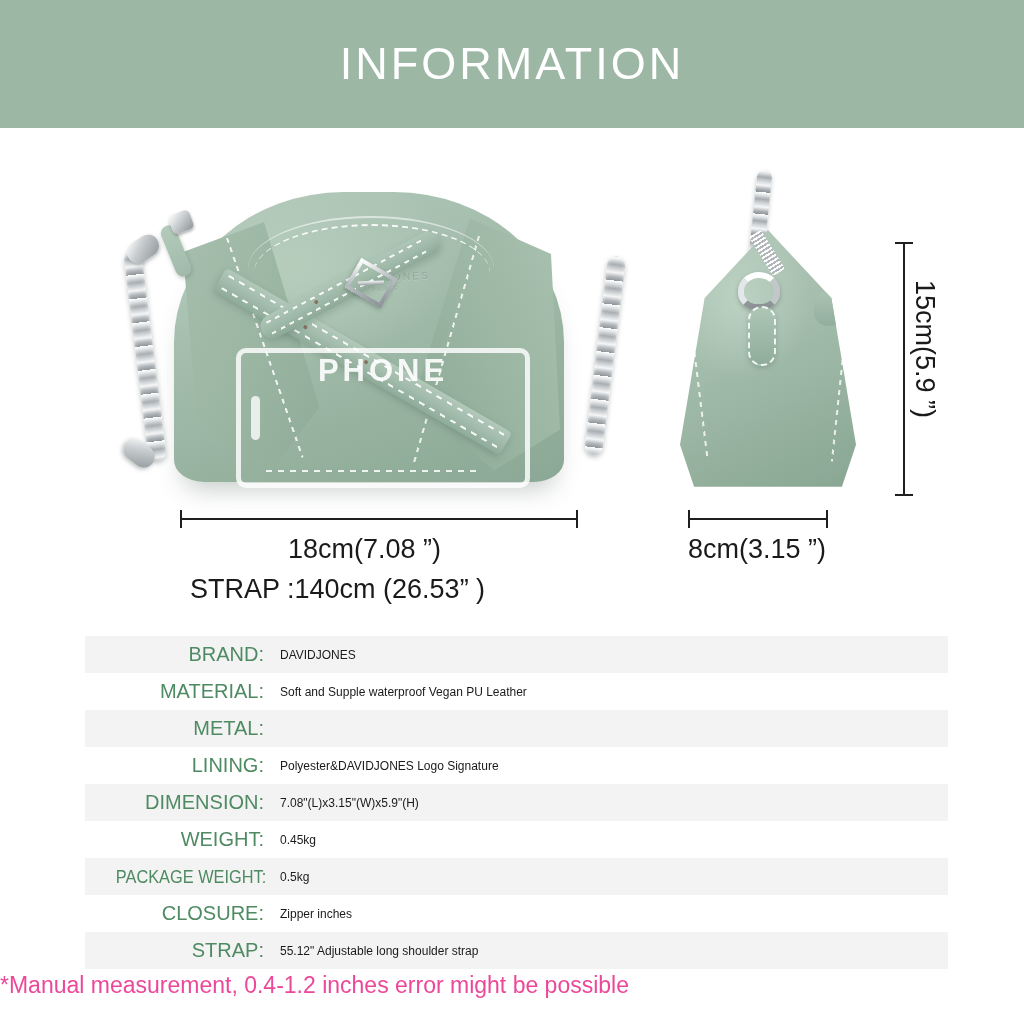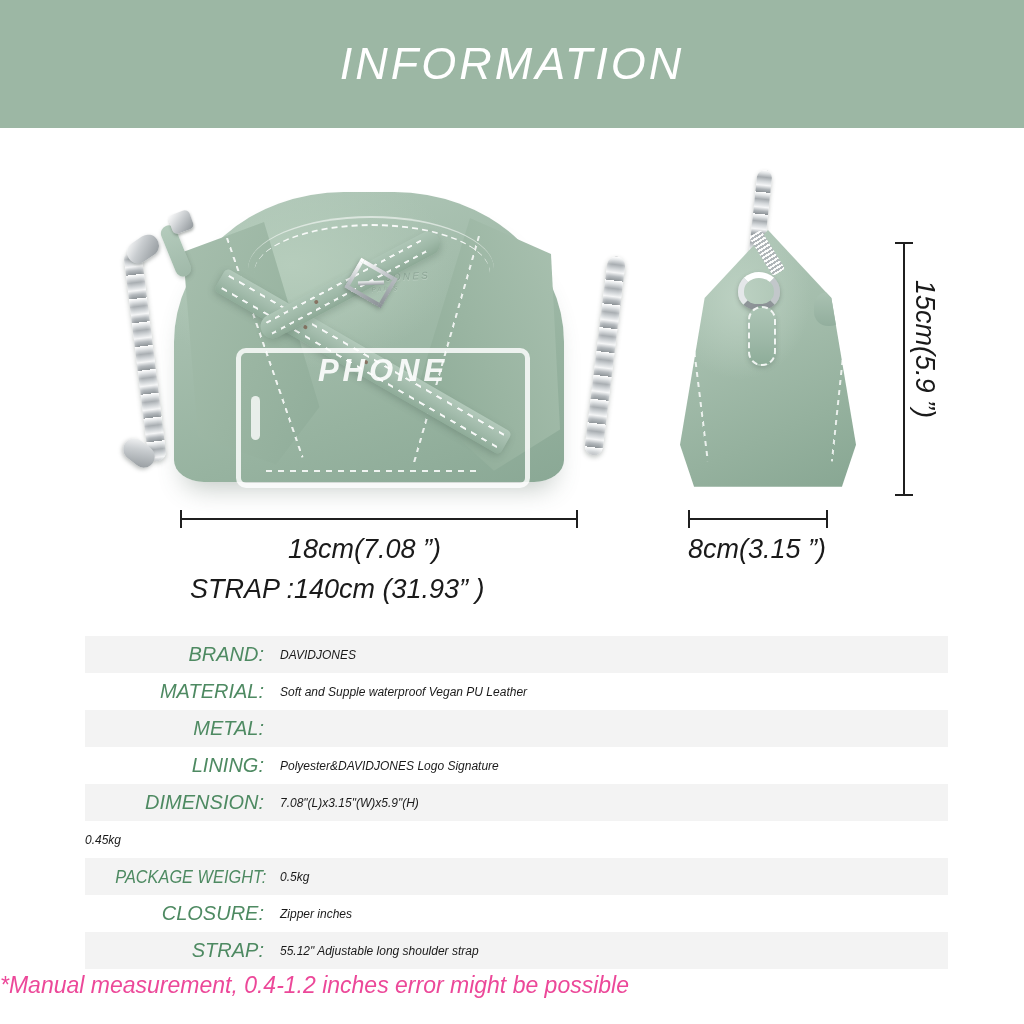--- a/index.html
+++ b/index.html
@@ -10,21 +10,20 @@
     background: #ffffff;
     font-family: "Liberation Sans", sans-serif;
     overflow: hidden;
   }
 
   #page {
     position: relative;
     width: 1024px;
     height: 1024px;
     background: #ffffff;
-    font-style: italic;
   }
 
   
   .header-band {
     position: absolute;
     left: 0; top: 0;
     width: 1024px;
     height: 128px;
     background: #9cb7a4;
     display: flex;
@@ -544,21 +543,21 @@
       <div class="side-zip"></div>
       <div class="d-ring"></div>
       <div class="side-tab"></div>
     </div>
 
     <div class="dim-line-h" style="left:180px; top:390px; width:398px;">
       <div class="cap l"></div>
       <div class="cap r"></div>
     </div>
     <div class="dim-text" style="left:288px; top:406px;">18cm(7.08  ”)</div>
-    <div class="dim-text" style="left:190px; top:446px;">STRAP :140cm  (31.93”  )</div>
+    <div class="dim-text" style="left:190px; top:446px;">STRAP :140cm  (26.53”  )</div>
 
     <div class="dim-line-h" style="left:688px; top:390px; width:140px;">
       <div class="cap l"></div>
       <div class="cap r"></div>
     </div>
     <div class="dim-text" style="left:688px; top:406px;">8cm(3.15  ”)</div>
 
     <div class="dim-line-v" style="left:903px; top:114px; height:254px;">
       <div class="cap t"></div>
       <div class="cap b"></div>
@@ -586,20 +585,21 @@
       <div class="spec-label">LINING:</div>
       <div class="spec-value">Polyester&amp;DAVIDJONES Logo Signature</div>
     </div>
 
     <div class="spec-row striped">
       <div class="spec-label">DIMENSION:</div>
       <div class="spec-value">7.08"(L)x3.15"(W)x5.9"(H)</div>
     </div>
 
     <div class="spec-row">
+      <div class="spec-label">WEIGHT:</div>
       <div class="spec-value">0.45kg</div>
     </div>
 
     <div class="spec-row striped">
       <div class="spec-label condensed">PACKAGE WEIGHT:</div>
       <div class="spec-value">0.5kg</div>
     </div>
 
     <div class="spec-row">
       <div class="spec-label">CLOSURE:</div>

